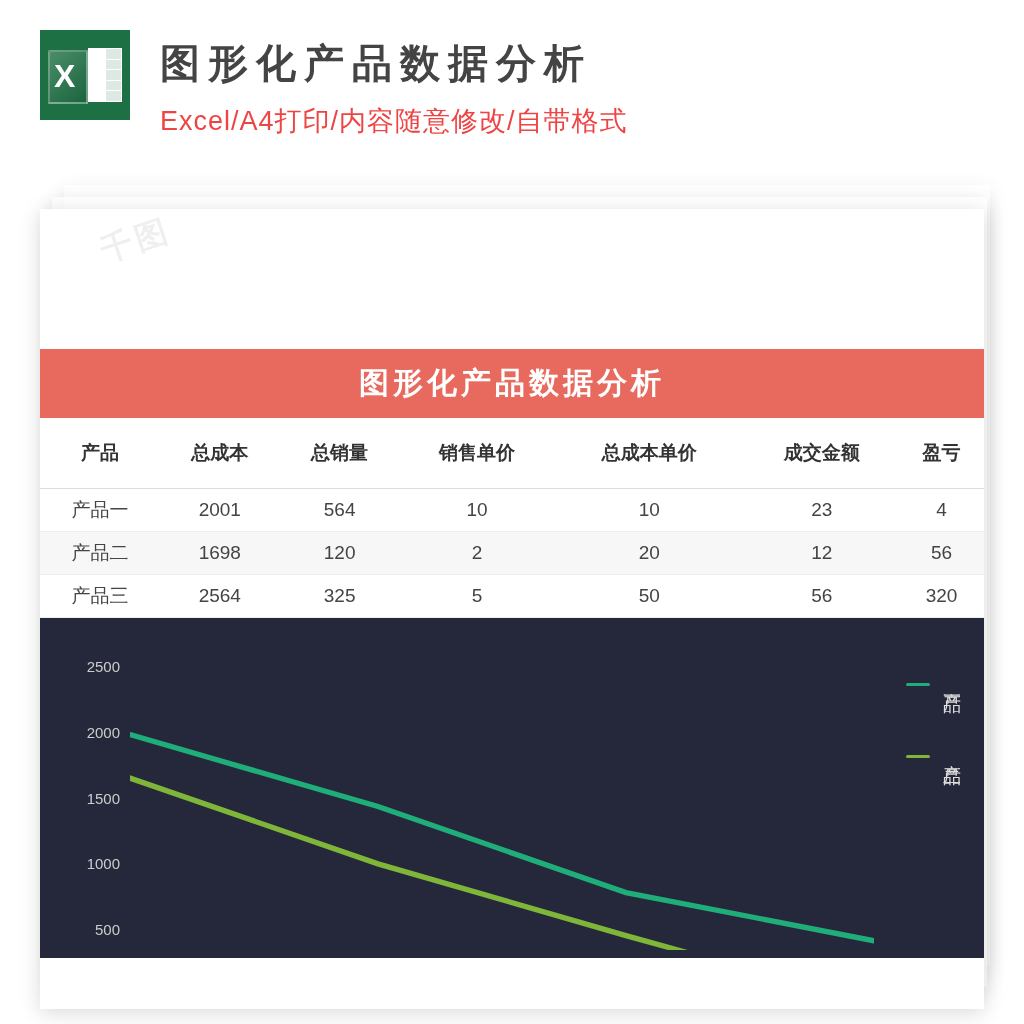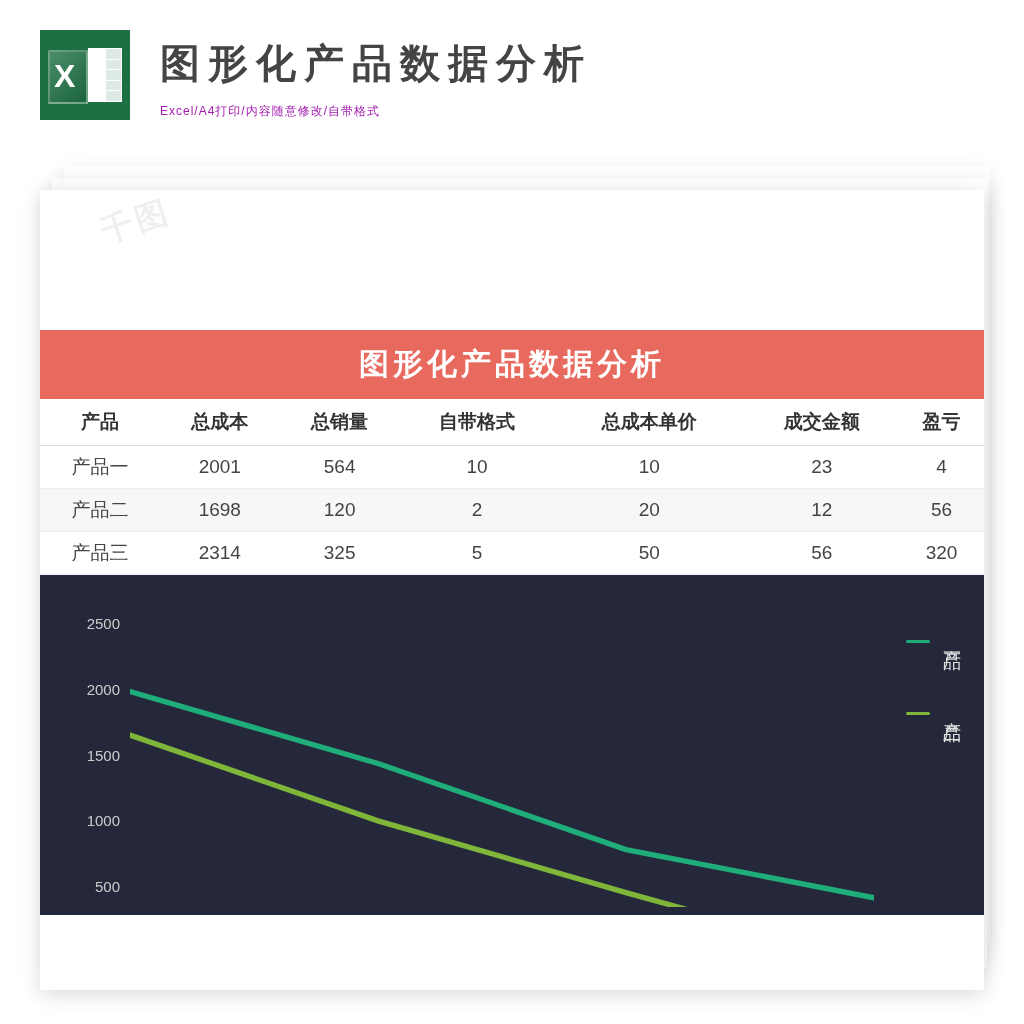--- a/index.html
+++ b/index.html
@@ -60,22 +60,22 @@
 .excel-grid span:nth-child(odd) { background: #fff; }
 .header-text { flex: 1; padding-top: 6px; }
 .title {
   font-size: 40px;
   font-weight: bold;
   color: #444;
   letter-spacing: 8px;
   margin-bottom: 12px;
 }
 .subtitle {
-  font-size: 12px;
-  color: #a21caf;
+  font-size: 27px;
+  color: #ef4444;
   letter-spacing: 1px;
 }
 .doc-stack {
   position: relative;
   margin: 50px 40px 0 40px;
   height: 820px;
 }
 .sheet {
   position: absolute;
   background: #fff;
@@ -100,21 +100,21 @@
 }
 table {
   width: 100%;
   border-collapse: collapse;
   font-size: 19px;
 }
 th {
   background: #fff;
   color: #333;
   font-weight: bold;
-  padding: 10px 4px;
+  padding: 22px 4px;
   border-bottom: 1px solid #ddd;
   text-align: center;
 }
 td {
   text-align: center;
   padding: 8px 4px;
   color: #444;
   border-bottom: 1px solid #eee;
 }
 tbody tr:nth-child(even) { background: #f7f7f7; }
@@ -196,21 +196,21 @@
       <div class="watermark" style="right:40px; top:480px;">千图</div>
 
       <div class="banner">图形化产品数据分析</div>
 
       <table>
         <thead>
           <tr>
             <th>产品</th>
             <th>总成本</th>
             <th>总销量</th>
-            <th>自带格式</th>
+            <th>销售单价</th>
             <th>总成本单价</th>
             <th>成交金额</th>
             <th>盈亏</th>
           </tr>
         </thead>
         <tbody id="tbody">
             <tr>
               <td>产品一</td>
               <td>2001</td>
               <td>564</td>
@@ -223,21 +223,21 @@
               <td>产品二</td>
               <td>1698</td>
               <td>120</td>
               <td>2</td>
               <td>20</td>
               <td>12</td>
               <td>56</td>
             </tr>
             <tr>
               <td>产品三</td>
-              <td>2314</td>
+              <td>2564</td>
               <td>325</td>
               <td>5</td>
               <td>50</td>
               <td>56</td>
               <td>320</td>
             </tr>
           </tbody>
       </table>
 
       <div class="chart-area">

